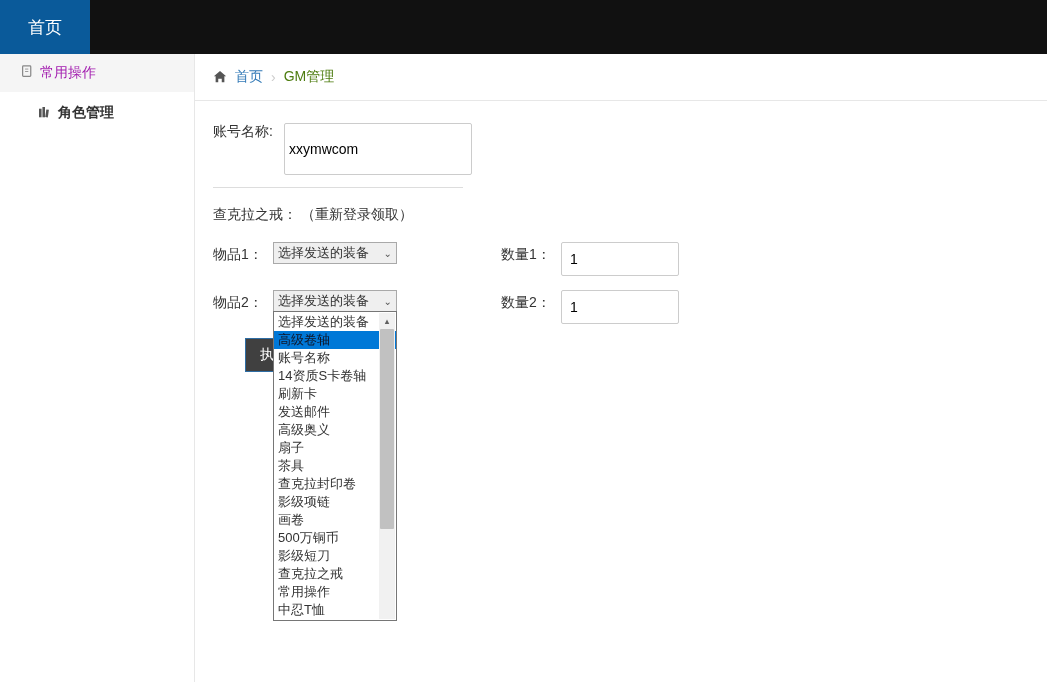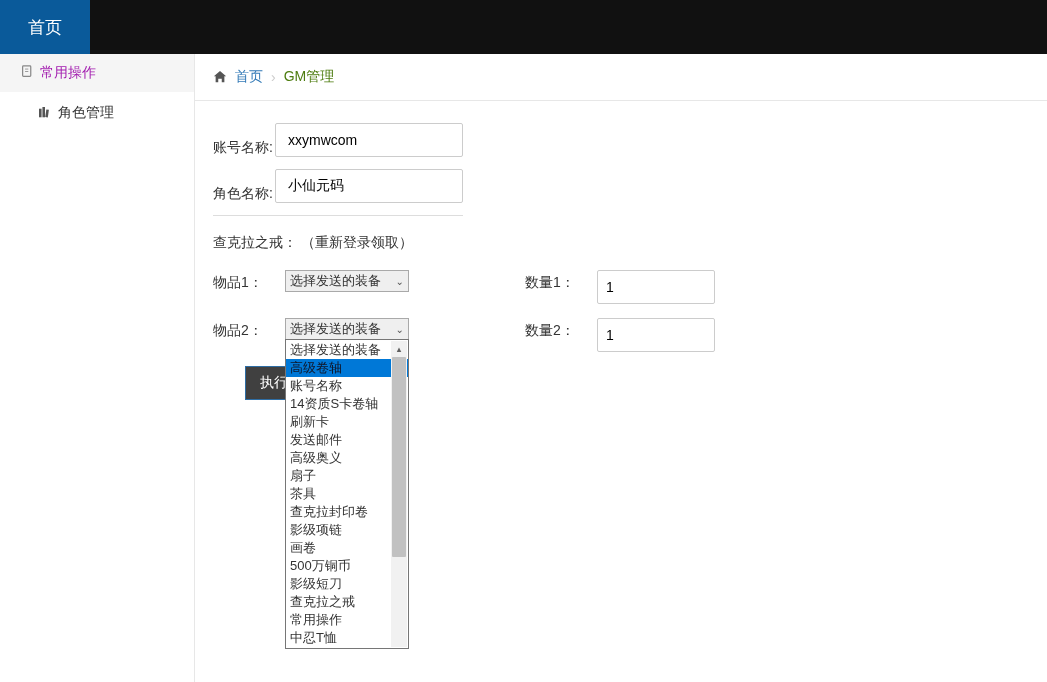--- a/index.html
+++ b/index.html
@@ -7,39 +7,39 @@
     
     .topbar { background: #111; height: 54px; display: flex; align-items: stretch; }
     .topbar-tab { background: #0a5a9a; color: #fff; padding: 0 28px; display: flex; align-items: center; font-size: 17px; }
     
     .layout { display: flex; }
     
     .sidebar { width: 195px; border-right: 1px solid #e7e7e7; min-height: 628px; }
     .sidebar-title { font-size: 22px; padding: 12px 0 12px 20px; color: #333; }
     .sidebar-section { background: #f5f5f5; padding: 10px 0 10px 20px; color: #a21caf; display: flex; align-items: flex-start; gap: 6px; }
     .sidebar-item { background: #fff; padding: 12px 0 12px 38px; color: #333; display: flex; align-items: center; gap: 6px; }
-    .sidebar-item.active { font-weight: 400; }
+    .sidebar-item.active { font-weight: 700; }
     
     .icon-box { width: 14px; height: 14px; display: inline-flex; align-items: center; justify-content: center; }
     
     .main { flex: 1; }
     .breadcrumb { display: flex; align-items: center; gap: 8px; padding: 14px 18px; border-bottom: 1px solid #e7e7e7; color: #999; }
     .breadcrumb a { color: #337ab7; text-decoration: none; }
     .breadcrumb-sep { color: #ccc; }
     .breadcrumb-current { color: #4d7c0f; }
     
     .content { padding: 22px 18px; }
-    .form-row { display: flex; align-items: flex-end; margin-bottom: 12px; gap: 0; }
+    .form-row { display: flex; align-items: flex-start; margin-bottom: 12px; gap: 9px; }
     .form-label { width: 62px; text-align: left; color: #333; }
-    .text-input { border: 1px solid #ccc; padding: 6px 12px; font-size: 14px; width: 188px; height: 34px; border-radius: 2px; }
+    .text-input { border: 1px solid #ccc; padding: 6px 4px; font-size: 14px; width: 188px; height: 52px; border-radius: 2px; }
     .hr-line { border: none; border-top: 1px solid #ddd; width: 250px; margin: 0 0 18px 0; }
     
     .mail-note { margin-bottom: 18px; color: #333; }
     
-    .item-row { display: flex; align-items: flex-start; margin-bottom: 14px; gap: 16px; margin-top: 12px; }
+    .item-row { display: flex; align-items: flex-start; margin-bottom: 14px; gap: 4px; margin-top: 12px; }
     .item-label { width: 56px; padding-top: 4px; }
     .select-wrap { position: relative; width: 144px; }
     .select-closed { border: 1px solid #a9a9a9; background: #efefef; font-size: 13px; padding: 2px 4px; width: 124px; height: 22px; display: flex; align-items: center; justify-content: space-between; }
     .select-closed .chev { font-size: 10px; color: #555; }
     
     .qty-label { width: 56px; margin-left: 80px; padding-top: 4px; }
     .qty-input { border: 1px solid #ccc; padding: 6px 8px; font-size: 14px; width: 118px; height: 34px; border-radius: 2px; }
     
     .dropdown { position: absolute; top: 21px; left: 0; width: 124px; border: 1px solid #767676; background: #fff; z-index: 10; max-height: 366px; overflow: hidden; }
     .dropdown-inner { padding: 1px 0; }
@@ -95,24 +95,20 @@
       <a href="#">首页</a>
       <span class="breadcrumb-sep">›</span>
       <span class="breadcrumb-current">GM管理</span>
     </div>
 
     <div class="content">
       <div class="form-row">
         <span class="form-label">账号名称:</span>
         <input class="text-input" type="text" value="xxymwcom" style="">
       </div>
-      <div class="form-row">
-        <span class="form-label">角色名称:</span>
-        <input class="text-input" type="text" value="小仙元码" style="">
-      </div>
       <hr class="hr-line">
 
       <div class="mail-note">
         <span>查克拉之戒：</span>
         <span>（重新登录领取）</span>
       </div>
 
       <div class="item-row">
         <span class="item-label">物品1：</span>
         <div class="select-wrap">

